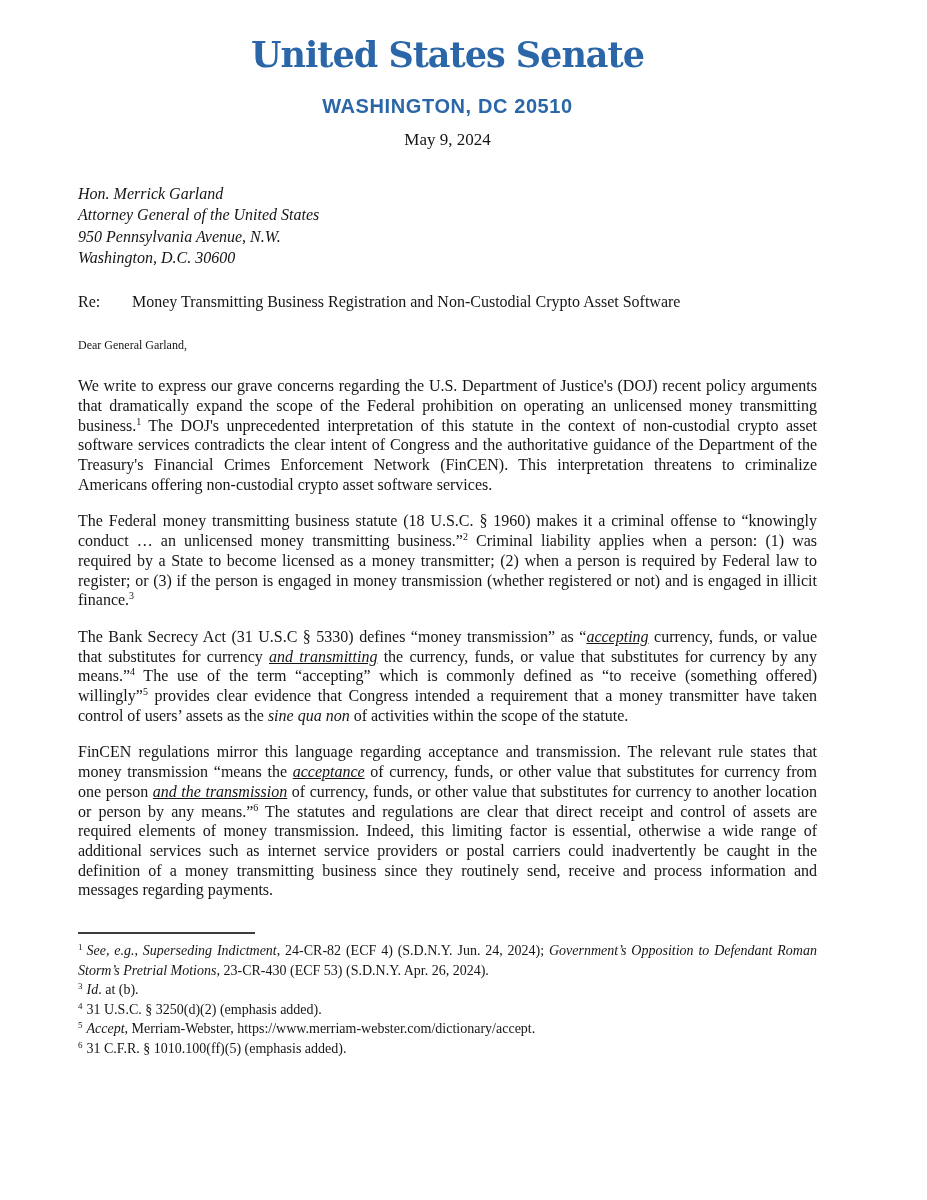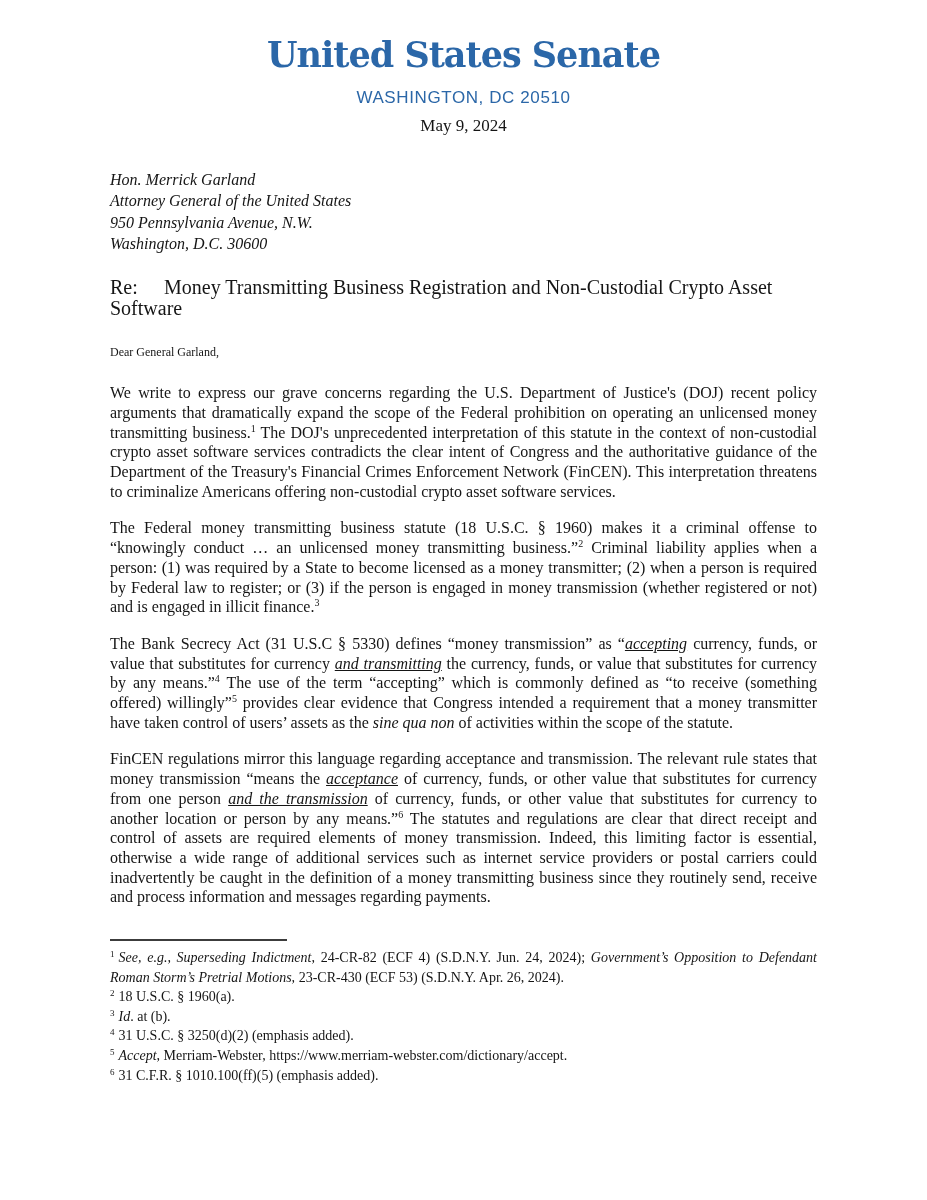--- a/index.html
+++ b/index.html
@@ -12,55 +12,56 @@
   body {
     width: 927px;
     height: 1200px;
     font-family: "Liberation Serif", serif;
     color: var(--text-color);
   }
   .page {
     width: 927px;
     height: 1200px;
     background: var(--page-bg);
-    padding: 30px 110px 0 110px;
+    padding: 30px 110px 0 78px;
     overflow: hidden;
   }
   .letterhead { text-align: center; }
   .senate-title {
     font-family: "DejaVu Serif", serif;
     font-weight: bold;
     font-size: 35px;
     line-height: 50px;
     letter-spacing: -1px;
     color: var(--brand-blue);
   }
   .senate-subtitle {
     font-family: "Liberation Sans", sans-serif;
-    font-size: 17px;
+    font-size: 20px;
     line-height: 20px;
     letter-spacing: 0.6px;
     color: var(--brand-blue);
-    margin-top: 8px;
+    margin-top: 16px;
+    font-weight: bold;
   }
   .letter-date {
     font-size: 17px;
     line-height: 20px;
-    margin-top: 8px;
+    margin-top: 14px;
     color: var(--text-color);
   }
   .recipient {
     margin-top: 33px;
     font-size: 16px;
     line-height: 21.3px;
     font-style: italic;
   }
   .subject {
     margin-top: 23px;
-    font-size: 20px;
+    font-size: 16px;
     line-height: 21px;
   }
   .subject-label {
     display: inline-block;
     width: 54px;
   }
   .salutation {
     margin-top: 23px;
     font-size: 12px;
     line-height: 21px;
@@ -120,20 +121,19 @@
 
   <p class="body-para"><span>We write to express our grave concerns regarding the U.S. Department of Justice's (DOJ) recent policy arguments that dramatically expand the scope of the Federal prohibition on operating an unlicensed money transmitting business.</span><sup>1</sup><span> The DOJ's unprecedented interpretation of this statute in the context of non-custodial crypto asset software services contradicts the clear intent of Congress and the authoritative guidance of the Department of the Treasury's Financial Crimes Enforcement Network (FinCEN). This interpretation threatens to criminalize Americans offering non-custodial crypto asset software services.</span></p>
   <p class="body-para"><span>The Federal money transmitting business statute (18 U.S.C. § 1960) makes it a criminal offense to “knowingly conduct … an unlicensed money transmitting business.”</span><sup>2</sup><span> Criminal liability applies when a person: (1) was required by a State to become licensed as a money transmitter; (2) when a person is required by Federal law to register; or (3) if the person is engaged in money transmission (whether registered or not) and is engaged in illicit finance.</span><sup>3</sup></p>
   <p class="body-para"><span>The Bank Secrecy Act (31 U.S.C § 5330) defines “money transmission” as “</span><span class="italic-underline">accepting</span><span> currency, funds, or value that substitutes for currency </span><span class="italic-underline">and transmitting</span><span> the currency, funds, or value that substitutes for currency by any means.”</span><sup>4</sup><span> The use of the term “accepting” which is commonly defined as “to receive (something offered) willingly”</span><sup>5</sup><span> provides clear evidence that Congress intended a requirement that a money transmitter have taken control of users’ assets as the </span><span class="italic">sine qua non</span><span> of activities within the scope of the statute.</span></p>
   <p class="body-para"><span>FinCEN regulations mirror this language regarding acceptance and transmission. The relevant rule states that money transmission “means the </span><span class="italic-underline">acceptance</span><span> of currency, funds, or other value that substitutes for currency from one person </span><span class="italic-underline">and the transmission</span><span> of currency, funds, or other value that substitutes for currency to another location or person by any means.”</span><sup>6</sup><span> The statutes and regulations are clear that direct receipt and control of assets are required elements of money transmission. Indeed, this limiting factor is essential, otherwise a wide range of additional services such as internet service providers or postal carriers could inadvertently be caught in the definition of a money transmitting business since they routinely send, receive and process information and messages regarding payments.</span></p>
 
   <div class="footnote-sep"></div>
 
   <div class="footnotes">
     <p class="footnote"><sup class="fn-marker">1</sup><span><span class="italic">See, e.g., Superseding Indictment</span><span>, 24-CR-82 (ECF 4) (S.D.N.Y. Jun. 24, 2024); </span><span class="italic">Government’s Opposition to Defendant Roman Storm’s Pretrial Motions,</span><span> 23-CR-430 (ECF 53) (S.D.N.Y. Apr. 26, 2024).</span></span></p>
-    <p class="footnote"><sup class="fn-marker">2</sup><span><span>18 U.S.C. § 1960(a).</span></span></p>
     <p class="footnote"><sup class="fn-marker">3</sup><span><span class="italic">Id</span><span>. at (b).</span></span></p>
     <p class="footnote"><sup class="fn-marker">4</sup><span><span>31 U.S.C. § 3250(d)(2) (emphasis added).</span></span></p>
     <p class="footnote"><sup class="fn-marker">5</sup><span><span class="italic">Accept</span><span>, Merriam-Webster, https://www.merriam-webster.com/dictionary/accept.</span></span></p>
     <p class="footnote"><sup class="fn-marker">6</sup><span><span>31 C.F.R. § 1010.100(ff)(5) (emphasis added).</span></span></p>
   </div>
 
 </div>
 
 </body></html>

